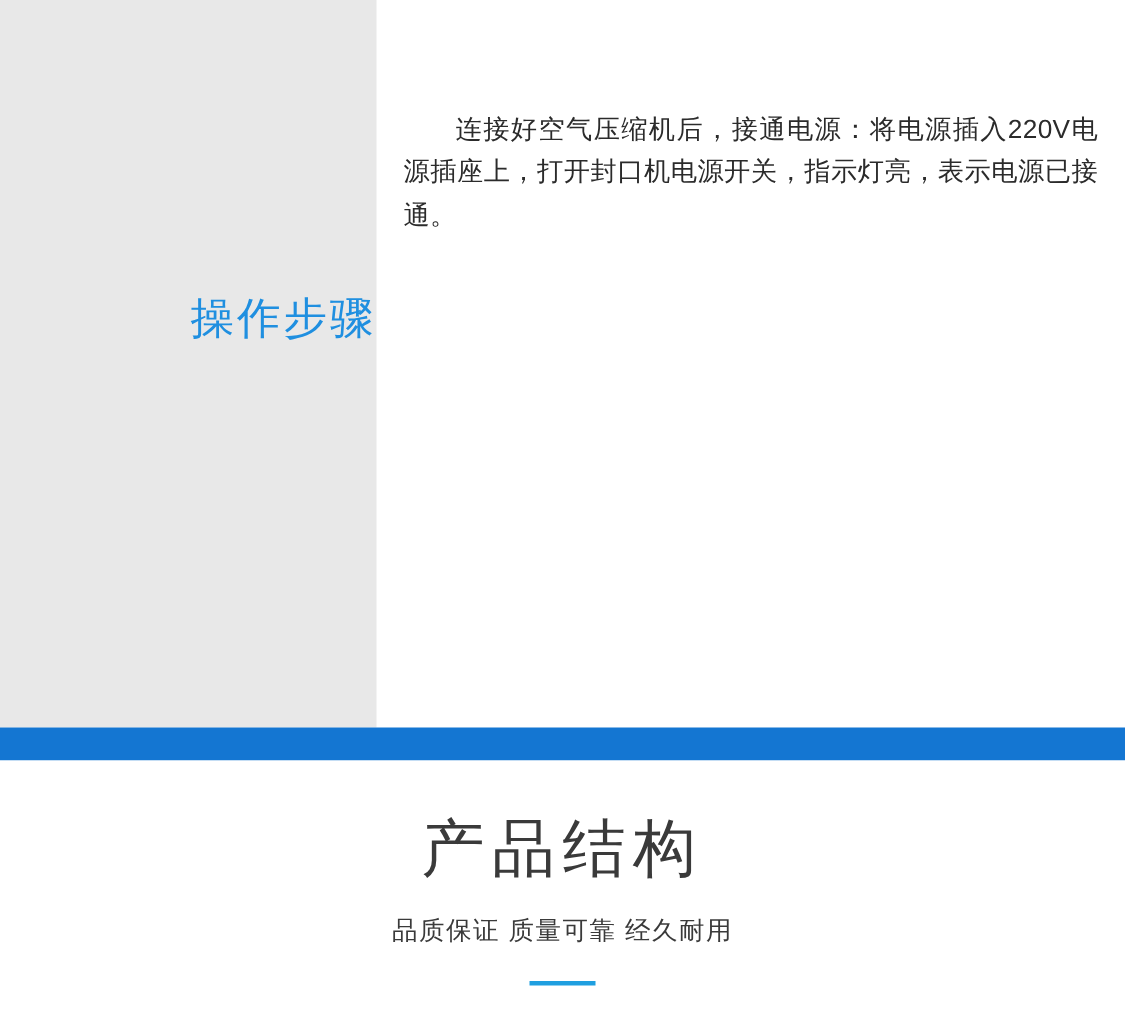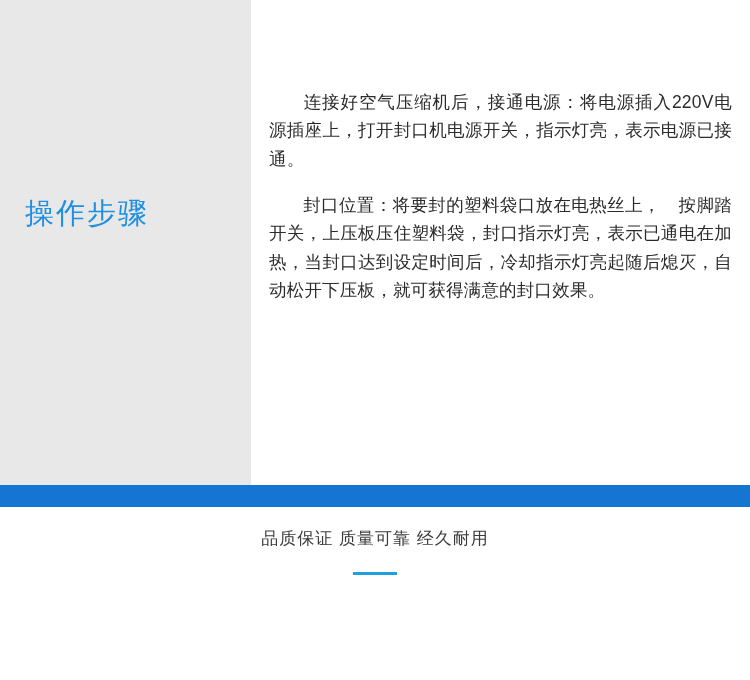--- a/index.html
+++ b/index.html
@@ -31,41 +31,41 @@
     height: 485px;
     background: #e8e8e8;
     position: relative;
     flex: 0 0 251px;
   }
   .left-title {
     position: absolute;
     left: 0;
     right: 0;
     top: 196px;
-    text-align: left;
+    text-align: right;
     font-size: 29px;
     letter-spacing: 2px;
     color: #1f8fe0;
     font-family: Liberation Serif, serif;
     line-height: 1.2;
     padding-left: 25px;
   }
   .right-panel {
     flex: 1 1 auto;
     height: 485px;
     background: #ffffff;
     padding: 72px 18px 0 18px;
     box-sizing: border-box;
   }
   .para {
     font-size: 17.5px;
     line-height: 1.62;
     color: #2b2b2b;
     text-align: justify;
-    margin: 16px 0 18px 0;
+    margin: 0 0 18px 0;
     letter-spacing: 0.2px;
     font-family: "Liberation Sans", sans-serif;
   }
   .para .indent {
     display: inline-block;
     width: 34px;
   }
   .para:last-child {
     margin-bottom: 0;
   }
@@ -117,25 +117,25 @@
 <div class="page">
 
   <div class="top-section">
 
     <div class="left-panel">
       <div class="left-title">操作步骤</div>
     </div>
 
     <div class="right-panel">
       <p class="para"><span class="indent"></span><span>连接好空气压缩机后，接通电源：将电源插入220V电源插座上，打开封口机电源开关，指示灯亮，表示电源已接通。</span></p>
-      <p class="para"><span class="indent"></span><span>封口位置：将要封的塑料袋口放在电热丝上，　按脚踏开关，上压板压住塑料袋，封口指示灯亮，表示已通电在加热，当封口达到设定时间后，冷却指示灯亮起随后熄灭，自动松开下压板，就可获得满意的封口效果。</span></p>
     </div>
 
   </div>
 
   <div class="blue-bar"></div>
 
   <div class="bottom-section">
+    <div class="bottom-title">产品结构</div>
     <div class="bottom-sub">品质保证 质量可靠 经久耐用</div>
     <div class="bottom-rule"></div>
   </div>
 
 </div>
 
 </body></html>

